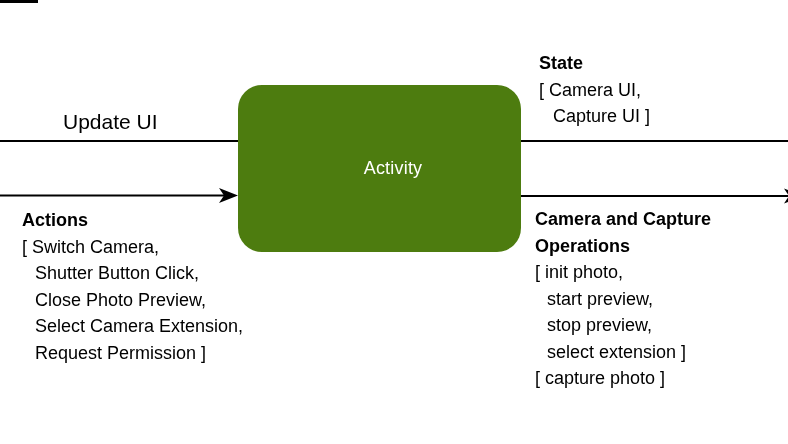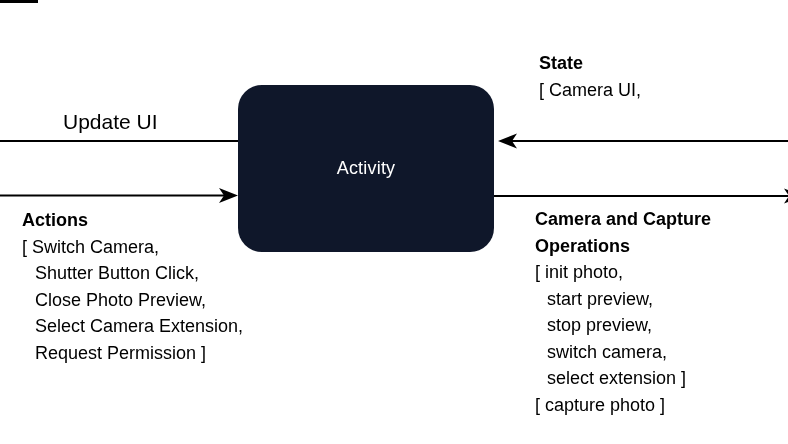--- a/index.html
+++ b/index.html
@@ -72,43 +72,43 @@
     <line x1="0" y1="195.5" x2="224" y2="195.5" stroke-width="2" stroke="#000000"></line>
     <polygon points="238,195.5 219,188 224,195.5 219,203" fill="#000000"></polygon>
 
     <line x1="512" y1="141" x2="788" y2="141" stroke-width="2" stroke="#000000"></line>
     <polygon points="498,141 517,133.5 512,141 517,148.5" fill="#000000"></polygon>
 
     <line x1="494" y1="196" x2="788" y2="196" stroke-width="2" stroke="#000000"></line>
     <polygon points="803,196 784,188.5 789,196 784,203.5" fill="#000000"></polygon>
   </svg>
 
-  <div class="activity-box" style="background-color: #0f172a;">
+  <div class="activity-box" style="background-color: #4d7c0f; padding-left: 27px;">
     <span class="activity-label" style="color: rgb(255, 255, 255);">Activity</span>
   </div>
 
   <div class="update-label">Update UI</div>
 
   <div class="tblock" style="left:22px; top:207px;">
     <div class="hd">Actions</div>
     <div>[ Switch Camera,</div>
     <div class="ind">Shutter Button Click,</div>
     <div class="ind">Close Photo Preview,</div>
     <div class="ind">Select Camera Extension,</div>
     <div class="ind">Request Permission ]</div>
   </div>
 
   <div class="tblock state-block" style="left:539px; top:50px;">
     <div class="hd">State</div>
     <div>[ Camera UI,</div>
+    <div class="ind">Capture UI ]</div>
   </div>
 
   <div class="tblock ops-block" style="left:535px; top:206px;">
     <div class="hd">Camera and Capture Operations</div>
     <div>[ init photo,</div>
     <div class="ind">start preview,</div>
     <div class="ind">stop preview,</div>
-    <div class="ind">switch camera,</div>
     <div class="ind">select extension ]</div>
     <div>[ capture photo ]</div>
   </div>
 
 </div>
 
 </body></html>

